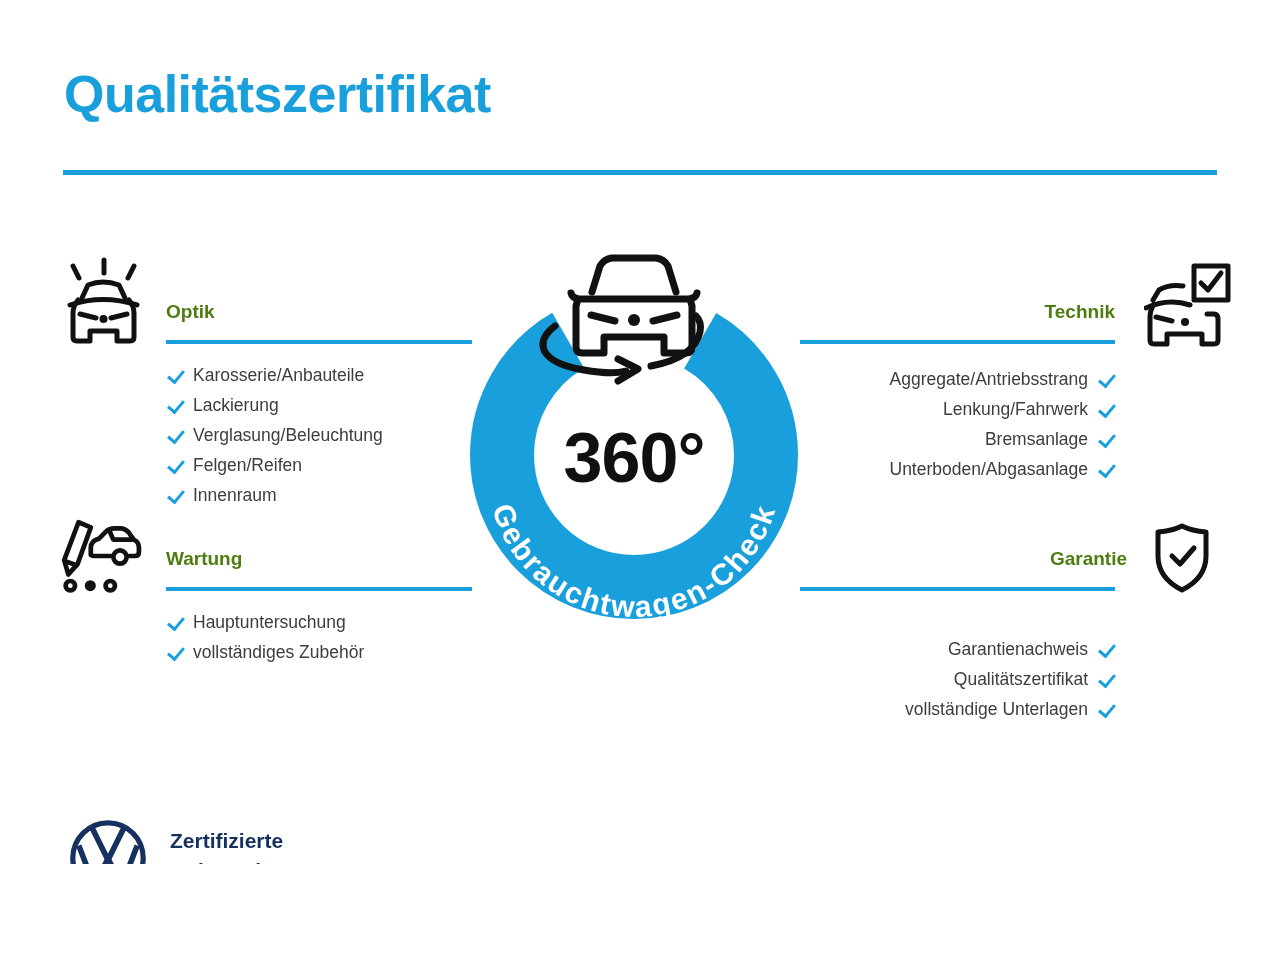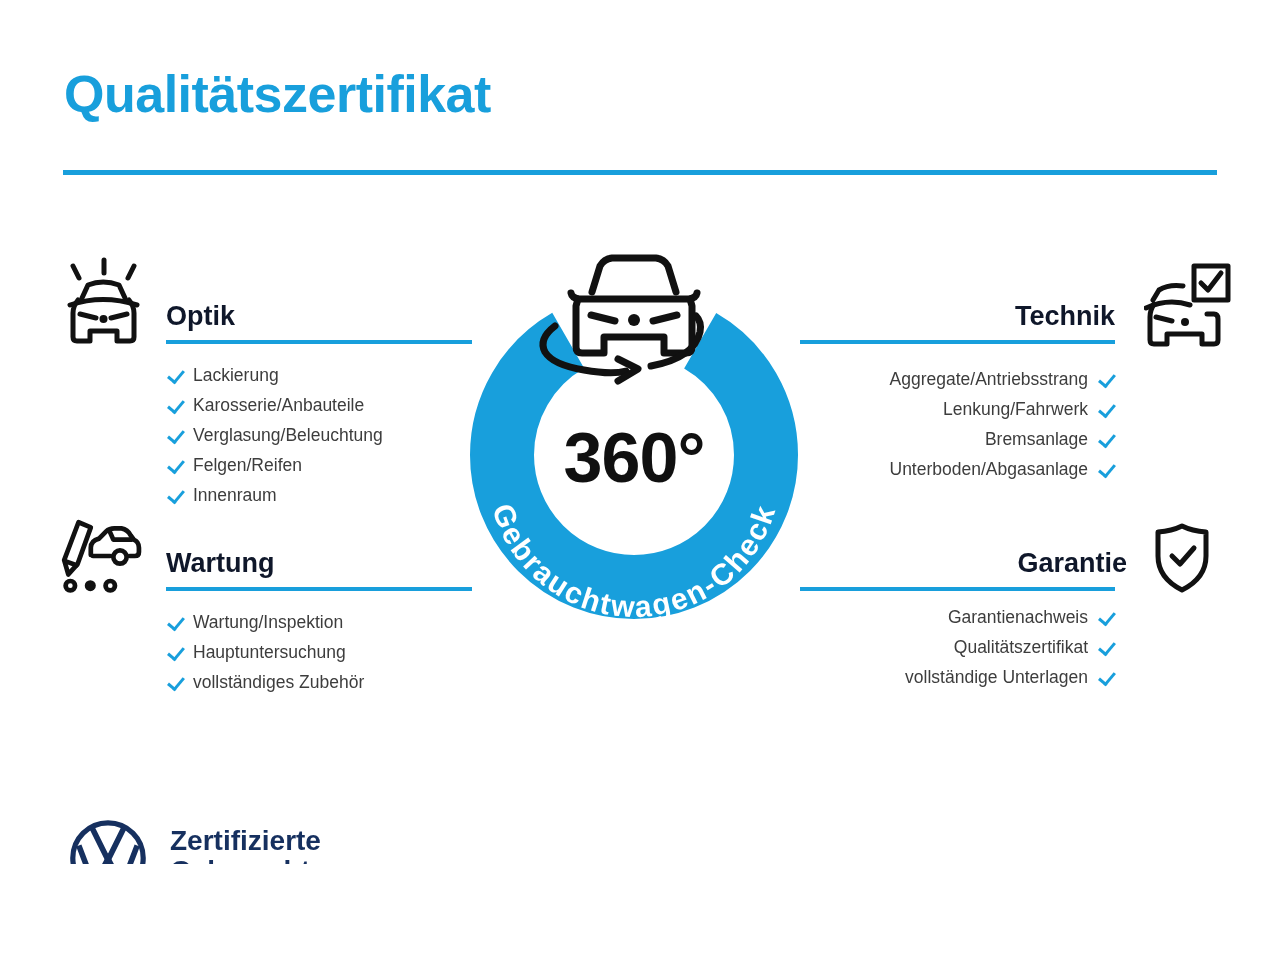--- a/index.html
+++ b/index.html
@@ -3,40 +3,40 @@
 <meta charset="utf-8">
 <style>
   html,body{margin:0;padding:0;background:#fff;}
   .page{position:relative;width:1280px;height:864px;background:#ffffff;overflow:hidden;
         font-family:"Liberation Sans",sans-serif;}
   
   .title{position:absolute;left:64px;top:64px;font-size:52px;font-weight:700;
          color:#189fdc;letter-spacing:-0.5px;margin:0;}
   .top-rule{position:absolute;left:63px;top:170px;width:1154px;height:5px;background:#189fdc;}
   
-  .sec-title{position:absolute;margin:0;font-size:27px;font-weight:700;color:#0f172a;}
+  .sec-title{position:absolute;margin:0;font-size:19px;font-weight:700;color:#4d7c0f;}
   .sec-rule{position:absolute;height:4px;background:#189fdc;}
   
   .list{position:absolute;}
   .row{display:flex;align-items:center;gap:9px;height:30px;}
   .row-label{font-size:17.5px;color:#3d3d3d;white-space:nowrap;}
   .list.right .row{justify-content:flex-end;}
   .check{position:relative;width:18px;height:19px;flex:none;}
   .check::after{content:"";position:absolute;left:5px;top:1px;width:7px;height:13px;
     border-right:3.6px solid #189fdc;border-bottom:3.6px solid #189fdc;transform:rotate(40deg);}
   
   .icon{position:absolute;}
   
   .badge{position:absolute;left:454px;top:240px;}
   .ring-text{font-family:"Liberation Sans",sans-serif;font-size:30px;font-weight:700;
     fill:#ffffff;letter-spacing:2px;}
   .deg-text{font-family:"Liberation Sans",sans-serif;font-size:70px;font-weight:700;
     fill:#101010;letter-spacing:-1px;}
   
-  .brand-text{position:absolute;left:170px;top:826px;font-size:28px;font-weight:700;
+  .brand-text{position:absolute;left:170px;top:826px;font-size:21px;font-weight:700;
     color:#16305f;line-height:30px;}
 </style>
 </head>
 <body>
 
 <div class="page">
 
   <h1 class="title">Qualitätszertifikat</h1>
   <div class="top-rule"></div>
 
@@ -51,25 +51,25 @@
       <path d="M19,58 L35,62"></path>
         <path d="M50,62 L66,58"></path>
       <circle cx="42.5" cy="63" r="4" fill="#111" stroke="none"></circle>
     </g>
   </svg>
   <h2 class="sec-title" style="left:166px;top:301px;">Optik</h2>
   <div class="sec-rule" style="left:166px;top:340px;width:306px;"></div>
   <div class="list" style="left:166px;top:360px;">
     <div class="row">
         <span class="check"></span>
-        <span class="row-label">Lackierung</span>
+        <span class="row-label">Karosserie/Anbauteile</span>
       </div>
     <div class="row">
         <span class="check"></span>
-        <span class="row-label">Karosserie/Anbauteile</span>
+        <span class="row-label">Lackierung</span>
       </div>
     <div class="row">
         <span class="check"></span>
         <span class="row-label">Verglasung/Beleuchtung</span>
       </div>
     <div class="row">
         <span class="check"></span>
         <span class="row-label">Felgen/Reifen</span>
       </div>
     <div class="row">
@@ -87,24 +87,20 @@
       <path d="M36,37 L53,37"></path>
       <circle cx="62.5" cy="38" r="6.5"></circle>
       <circle cx="14" cy="66" r="4.6"></circle>
       <circle cx="33.5" cy="66" r="5.4" fill="#111" stroke="none"></circle>
       <circle cx="53" cy="66" r="4.6"></circle>
     </g>
   </svg>
   <h2 class="sec-title" style="left:166px;top:548px;">Wartung</h2>
   <div class="sec-rule" style="left:166px;top:587px;width:306px;"></div>
   <div class="list" style="left:166px;top:607px;">
-    <div class="row">
-        <span class="check"></span>
-        <span class="row-label">Wartung/Inspektion</span>
-      </div>
     <div class="row">
         <span class="check"></span>
         <span class="row-label">Hauptuntersuchung</span>
       </div>
     <div class="row">
         <span class="check"></span>
         <span class="row-label">vollständiges Zubehör</span>
       </div>
   </div>
 
@@ -141,21 +137,21 @@
   </div>
 
   <svg class="icon" style="left:1150px;top:522px;" width="64" height="72" viewBox="0 0 64 72">
     <g stroke="#111" stroke-width="5" fill="none" stroke-linecap="round" stroke-linejoin="round">
       <path d="M32,4 Q42,9 56,10 L56,34 Q56,56 32,68 Q8,56 8,34 L8,10 Q22,9 32,4 Z"></path>
       <path d="M22,34 L30,42 L44,26"></path>
     </g>
   </svg>
   <h2 class="sec-title" style="left:812px;top:548px;width:315px;text-align:right;">Garantie</h2>
   <div class="sec-rule" style="left:800px;top:587px;width:315px;"></div>
-  <div class="list right" style="left:800px;top:602px;width:315px;">
+  <div class="list right" style="left:800px;top:634px;width:315px;">
     <div class="row">
         <span class="row-label">Garantienachweis</span>
         <span class="check"></span>
       </div>
     <div class="row">
         <span class="row-label">Qualitätszertifikat</span>
         <span class="check"></span>
       </div>
     <div class="row">
         <span class="row-label">vollständige Unterlagen</span>

